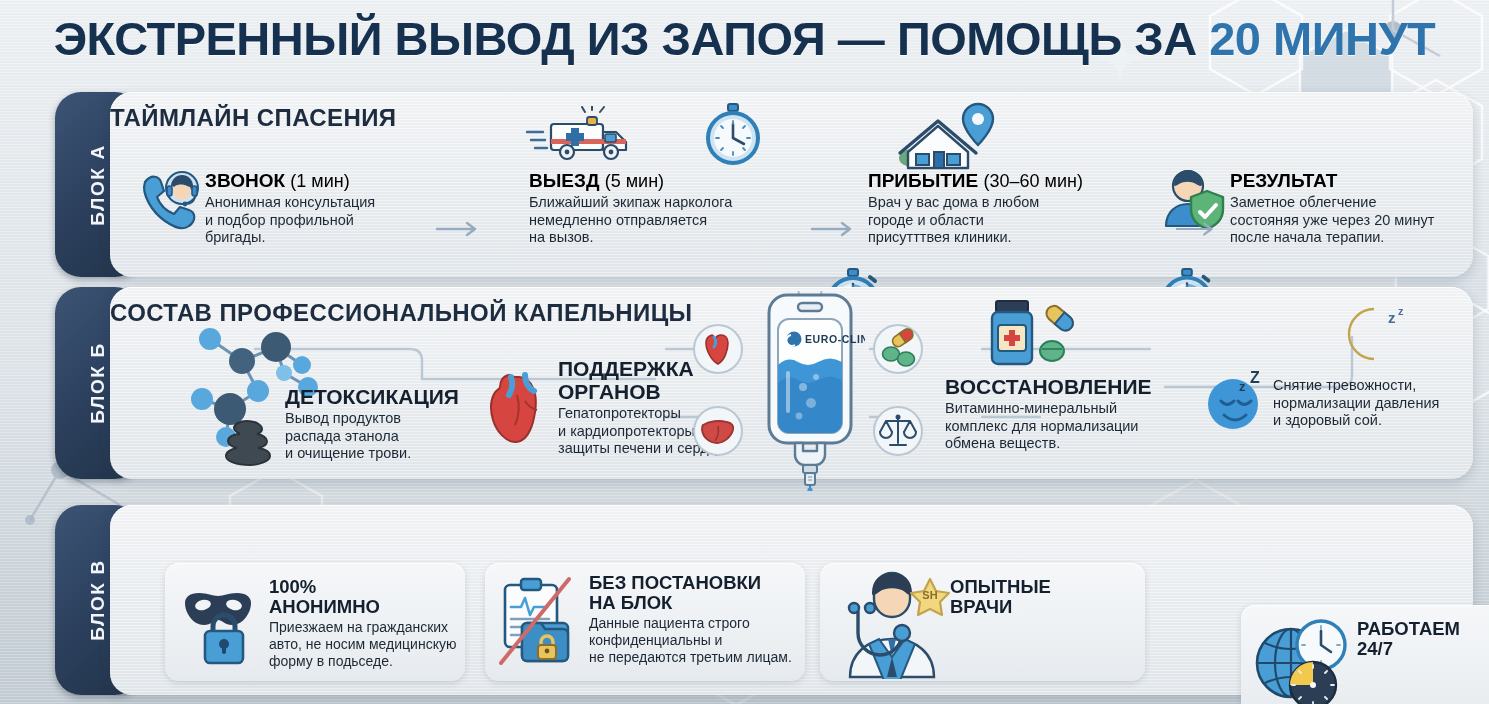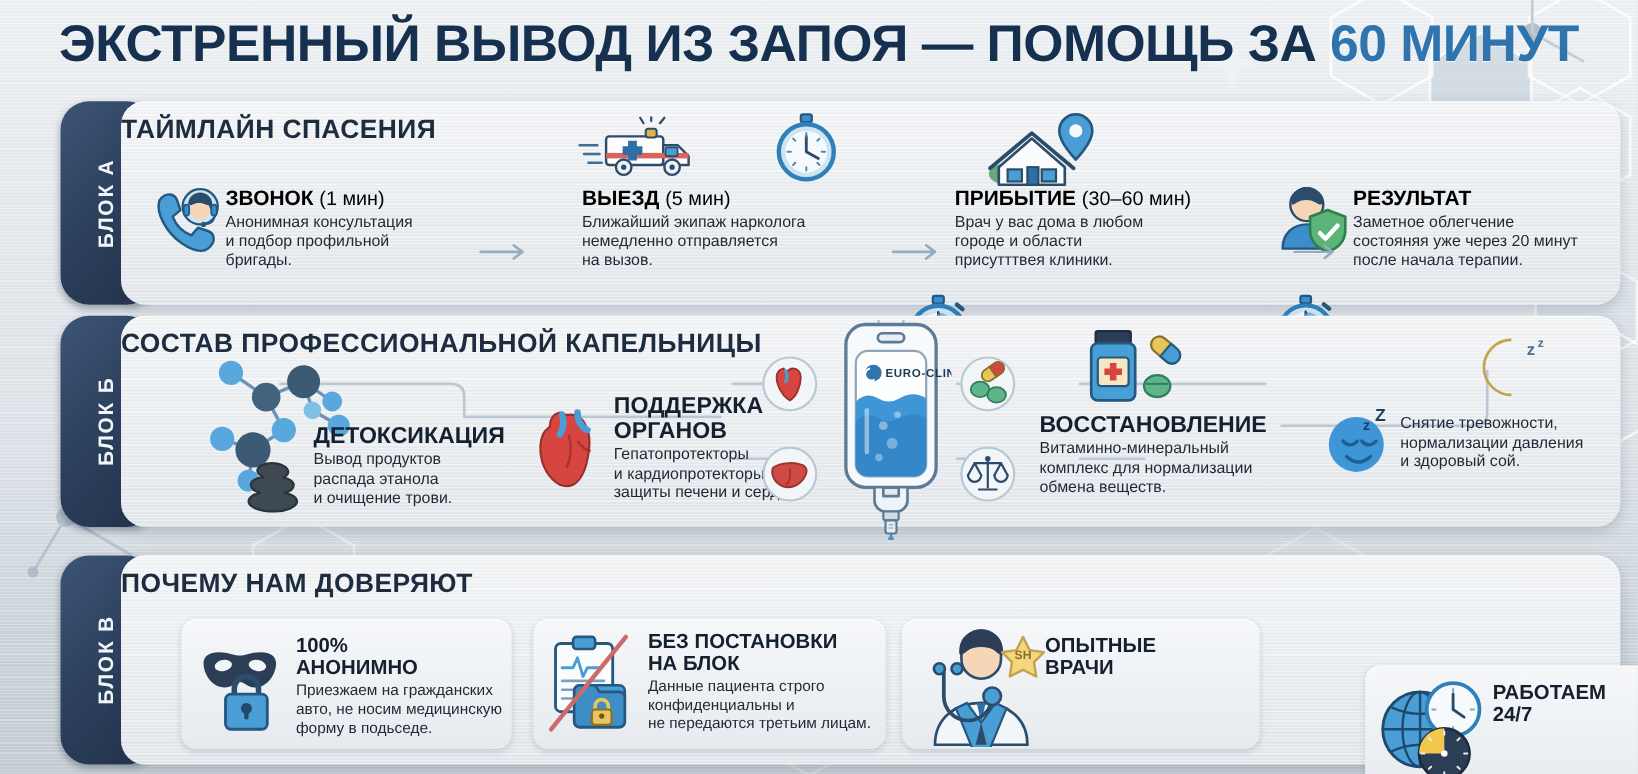--- a/index.html
+++ b/index.html
@@ -147,21 +147,21 @@
     <use href="#hx" x="1150" y="480" opacity=".35"></use>
     <use href="#hx" x="690" y="600" opacity=".3"></use>
 
     <path d="M1412 612 l10 30 30 10 -30 10 -10 30 -10 -30 -30 -10 30 -10 z" fill="#e8edf1" opacity=".95"></path>
     <path d="M1356 666 l5 14 14 5 -14 5 -5 14 -5 -14 -14 -5 14 -5 z" fill="#e3e9ee" opacity=".9"></path>
     <path d="M1120 35 l6 17 17 6 -17 6 -6 17 -6 -17 -17 -6 17 -6 z" fill="#eef2f5" opacity=".8"></path>
   </svg>
 </div>
 
 <div class="title">
-  <span>ЭКСТРЕННЫЙ ВЫВОД ИЗ ЗАПОЯ — ПОМОЩЬ ЗА </span><span class="hl">60 МИНУТ</span>
+  <span>ЭКСТРЕННЫЙ ВЫВОД ИЗ ЗАПОЯ — ПОМОЩЬ ЗА </span><span class="hl">20 МИНУТ</span>
 </div>
 
 <div class="block" id="blockA">
   <div class="tab">
     <span>БЛОК А</span>
   </div>
   <div class="panel"></div>
   <div class="panel-title">ТАЙМЛАЙН СПАСЕНИЯ</div>
 
   <div class="step" style="left:150px;top:78px;width:220px;">
@@ -437,21 +437,20 @@
 нормализации давления
 и здоровый сой.</div>
   </div>
 </div>
 
 <div class="block" id="blockC">
   <div class="tab">
     <span>БЛОК В</span>
   </div>
   <div class="panel"></div>
-  <div class="panel-title">ПОЧЕМУ НАМ ДОВЕРЯЮТ</div>
 
   <div class="card" style="left:110px;width:300px;">
     <svg class="ico" style="left:14px;top:14px;" width="86" height="90" viewBox="0 0 86 90">
       <path d="M6 26c0-6 5-10 14-10 9 0 13 3 19 3s10-3 19-3c9 0 14 4 14 10 0 10-8 22-19 22-7 0-10-5-14-5s-7 5-14 5C14 48 6 36 6 26z" fill="#2c3e56"></path>
       <ellipse cx="24" cy="28" rx="8" ry="5" fill="#f2f5f8" transform="rotate(-12 24 28)"></ellipse>
       <ellipse cx="55" cy="28" rx="8" ry="5" fill="#f2f5f8" transform="rotate(12 55 28)"></ellipse>
       <path d="M34 56v-7a11 11 0 0122 0v7" fill="none" stroke="#2c4c6b" stroke-width="5"></path>
       <rect x="26" y="54" width="38" height="32" rx="5" fill="#4a9ed6" stroke="#24587f" stroke-width="2.6"></rect>
       <circle cx="45" cy="67" r="5" fill="#1f4a6e"></circle>
       <rect x="43" y="68" width="4" height="9" rx="2" fill="#1f4a6e"></rect>

